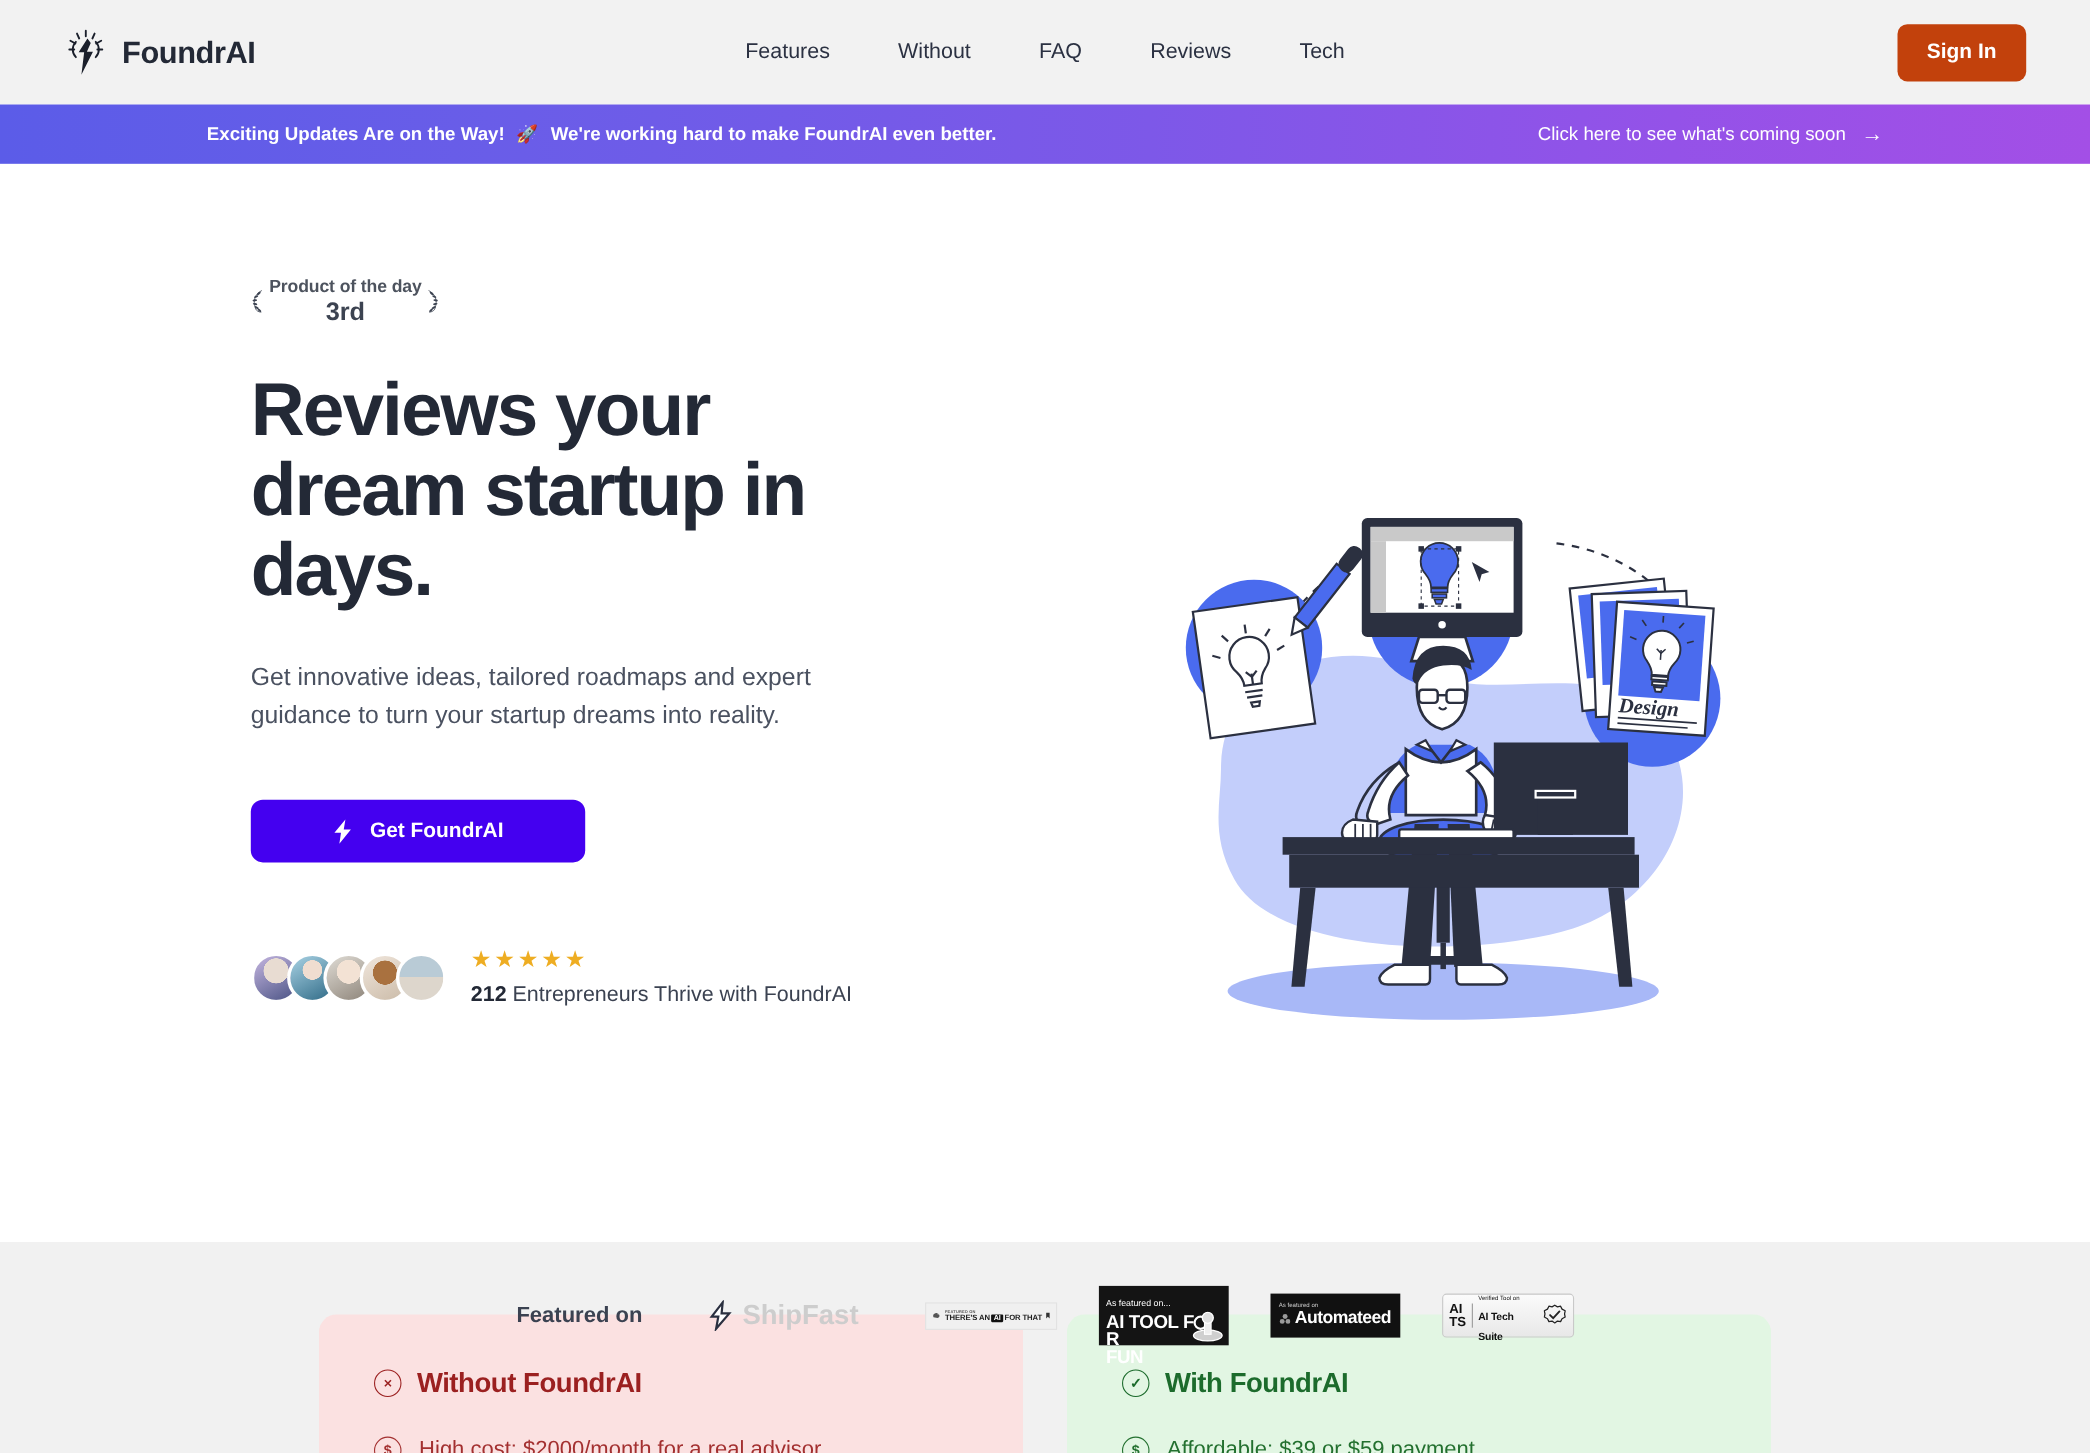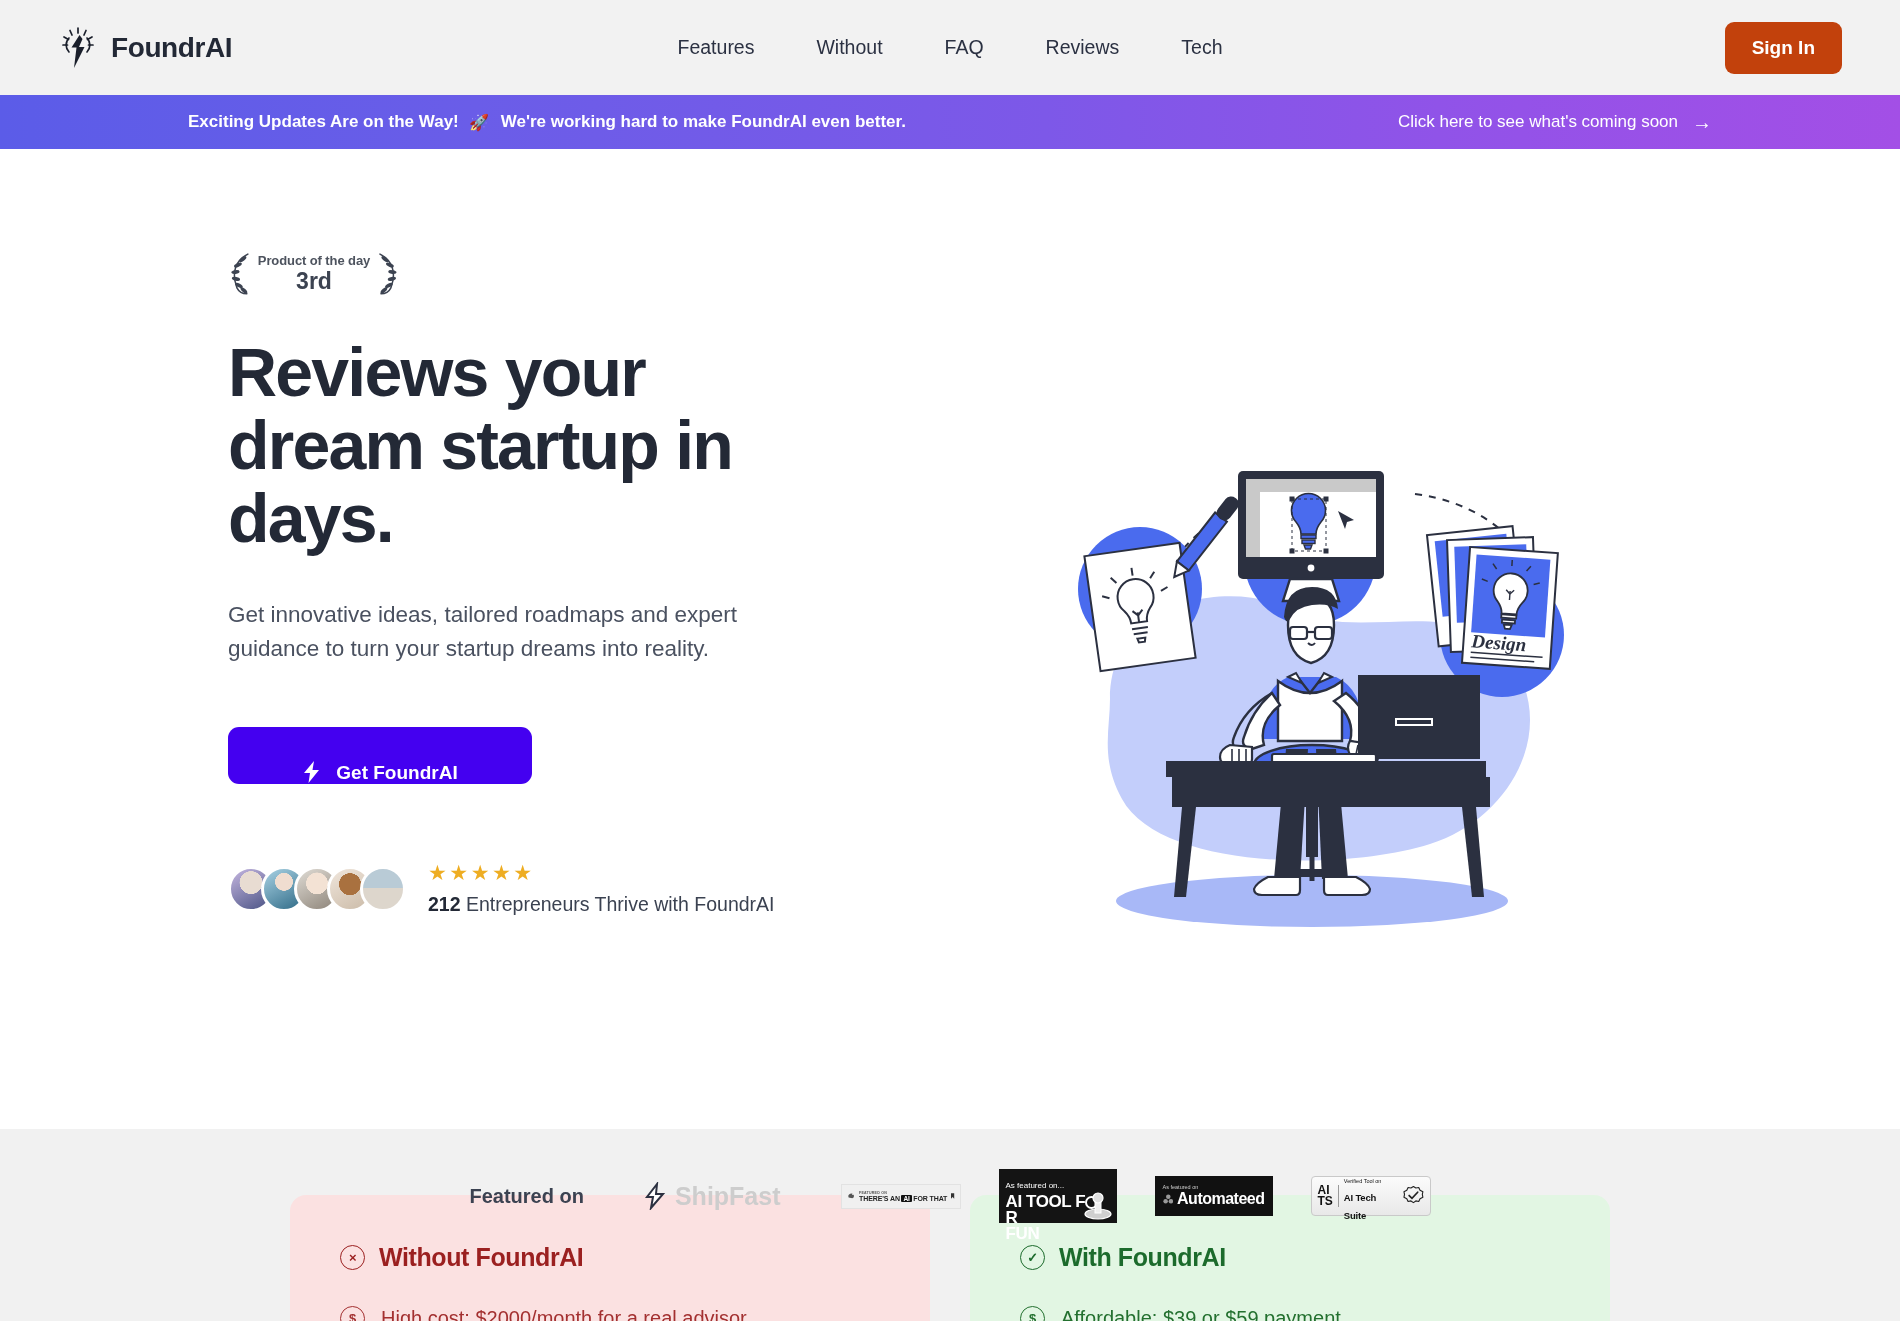--- a/index.html
+++ b/index.html
@@ -103,21 +103,21 @@
   .hero-left { width: 660px; padding-top: 103px; }
 
   .pod-badge {
     display: flex;
     align-items: center;
     gap: 4px;
     width: 172px;
   }
   .pod-text { text-align: center; flex: 1; }
   .pod-title {
-    font-size: 13px;
+    font-size: 16px;
     font-weight: 700;
     color: #4d535e;
     letter-spacing: -0.1px;
     white-space: nowrap;
   }
   .pod-rank {
     font-size: 23px;
     font-weight: 700;
     color: #3c4351;
     line-height: 1.15;
@@ -143,21 +143,21 @@
     margin-top: 60px;
     width: 304px;
     height: 57px;
     background: #4400f0;
     color: #fff;
     border: none;
     border-radius: 11px;
     font-size: 19px;
     font-weight: 700;
     display: flex;
-    align-items: flex-end;
+    align-items: center;
     justify-content: center;
     gap: 14px;
     cursor: pointer;
     font-family: inherit;
   }
   .bolt-glyph { font-size: 22px; line-height: 1; }
 
   .social {
     margin-top: 78px;
     display: flex;

